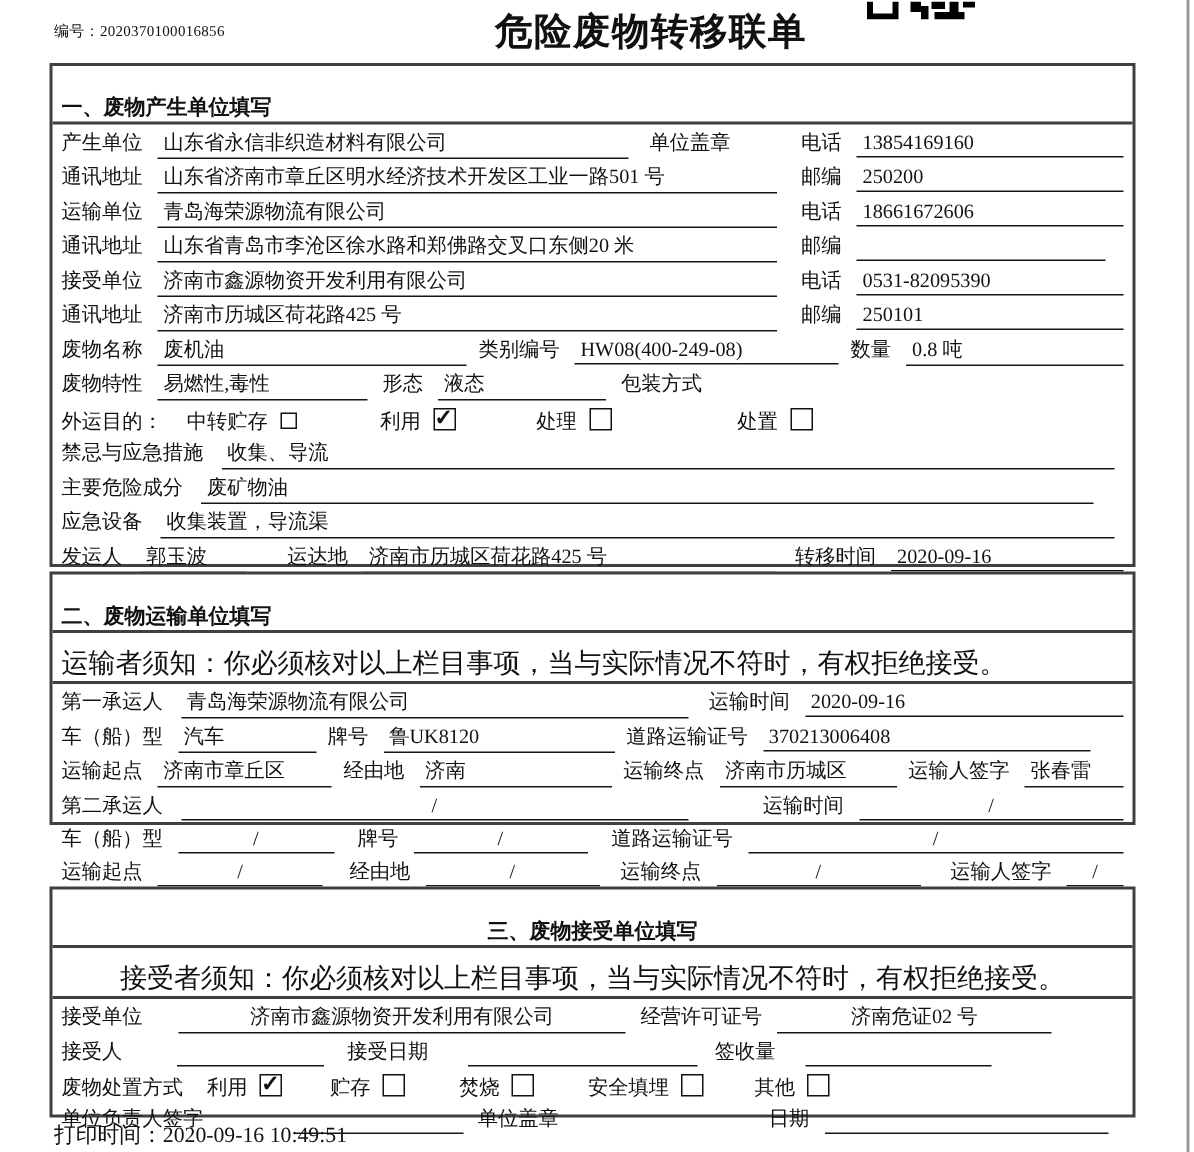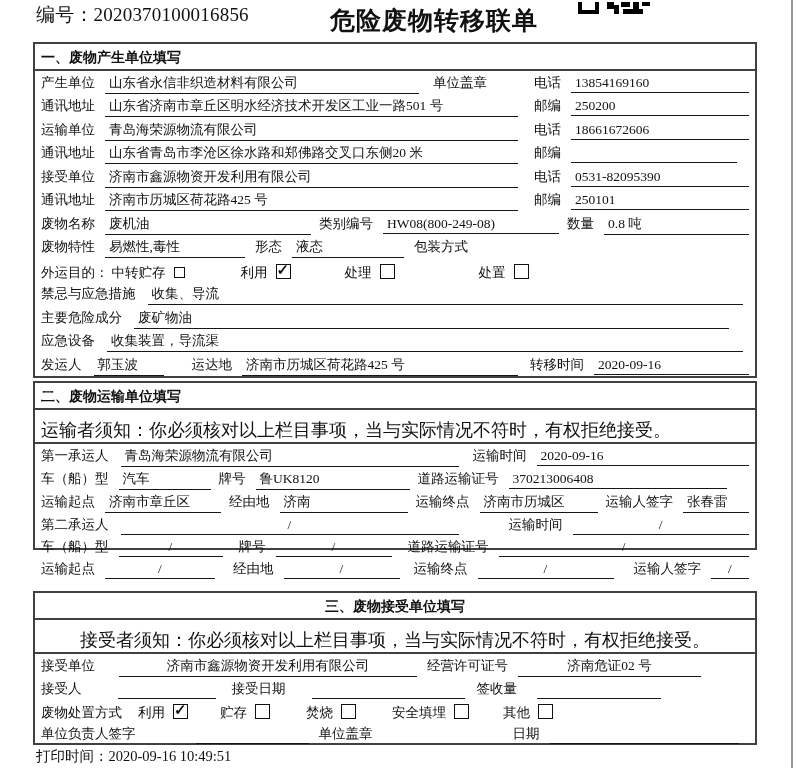--- a/index.html
+++ b/index.html
@@ -1,30 +1,30 @@
 <!DOCTYPE html>
 <html><head>
 <meta charset="utf-8">
 <style>
   html,body{margin:0;padding:0;background:#fff;}
   .page{position:relative;width:796px;height:768px;background:#ffffff;overflow:hidden;
         font-family:"Liberation Serif","DejaVu Serif",serif;color:#111111;}
-  .docno{position:absolute;left:36px;top:2px;font-size:19px;letter-spacing:.2px;}
+  .docno{position:absolute;left:36px;top:14px;font-size:10px;letter-spacing:.2px;}
   .doc-title{position:absolute;left:330px;top:4px;font-size:25px;font-weight:bold;
              font-family:"DejaVu Sans","Liberation Sans",sans-serif;letter-spacing:1px;}
   .qr{position:absolute;left:578px;top:0;}
   .page-edge{position:absolute;right:3px;top:0;width:2px;height:768px;background:#9a9a9a;}
 
   .sec{position:absolute;left:33px;width:724px;border:2px solid #404040;box-sizing:border-box;
        display:flex;flex-direction:column;background:#fff;}
   #sec1{top:42px;height:336px;}
   #sec2{top:381px;height:169px;}
   #sec3{top:591px;height:154px;text-align:center;}
   .sec-head{flex:0 0 27px;border-bottom:2px solid #404040;box-sizing:border-box;
-            font-weight:bold;font-size:14px;padding:5px 6px 0;
+            font-weight:bold;font-size:14px;padding:19px 6px 0;
             font-family:"DejaVu Sans","Liberation Sans",sans-serif;}
   .notice{flex:0 0 32px;border-bottom:2px solid #404040;box-sizing:border-box;
           font-size:18px;padding:8px 6px 0;white-space:nowrap;}
   .rows{flex:1;display:flex;flex-direction:column;padding:0 6px;}
   .row{flex:1;display:flex;align-items:baseline;padding-top:3px;font-size:13.5px;white-space:nowrap;}
   .lbl{flex:none;}
   .u{border-bottom:1px solid #161616;padding:0 4px 1px;flex:none;}
   .u:empty::before{content:"\00a0";}
   .grow{flex:1 1 auto;}
   .c{text-align:center;}
@@ -105,36 +105,36 @@
         <span class="lbl mr10">通讯地址</span>
         <span class="u grow mr16">济南市历城区荷花路425 号</span>
         <span class="lbl mr10">邮编</span>
         <span class="u" style="width:170px">250101</span>
       </div>
 
       <div class="row">
         <span class="lbl mr10">废物名称</span>
         <span class="u" style="width:198px">废机油</span>
         <span class="lbl mr10" style="margin-left:8px">类别编号</span>
-        <span class="u" style="width:168px">HW08(800-249-08)</span>
+        <span class="u" style="width:168px">HW08(400-249-08)</span>
         <span class="lbl mr10" style="margin-left:8px">数量</span>
         <span class="u grow">0.8 吨</span>
       </div>
 
       <div class="row">
         <span class="lbl mr10">废物特性</span>
         <span class="u" style="width:132px">易燃性,毒性</span>
         <span class="lbl mr10" style="margin-left:10px">形态</span>
         <span class="u" style="width:104px">液态</span>
         <span class="lbl mr10" style="margin-left:10px">包装方式</span>
       </div>
 
       <div class="row">
         <span class="lbl">外运目的：</span>
-        <span class="cbg" style="margin-left:3px">
+        <span class="cbg" style="margin-left:16px">
           <span>中转贮存</span>
           <span class="cb sm"></span>
         </span>
         <span class="cbg" style="margin-left:56px">
           <span>利用</span>
           <span class="cb checked"></span>
         </span>
         <span class="cbg" style="margin-left:54px">
           <span>处理</span>
           <span class="cb"></span>

